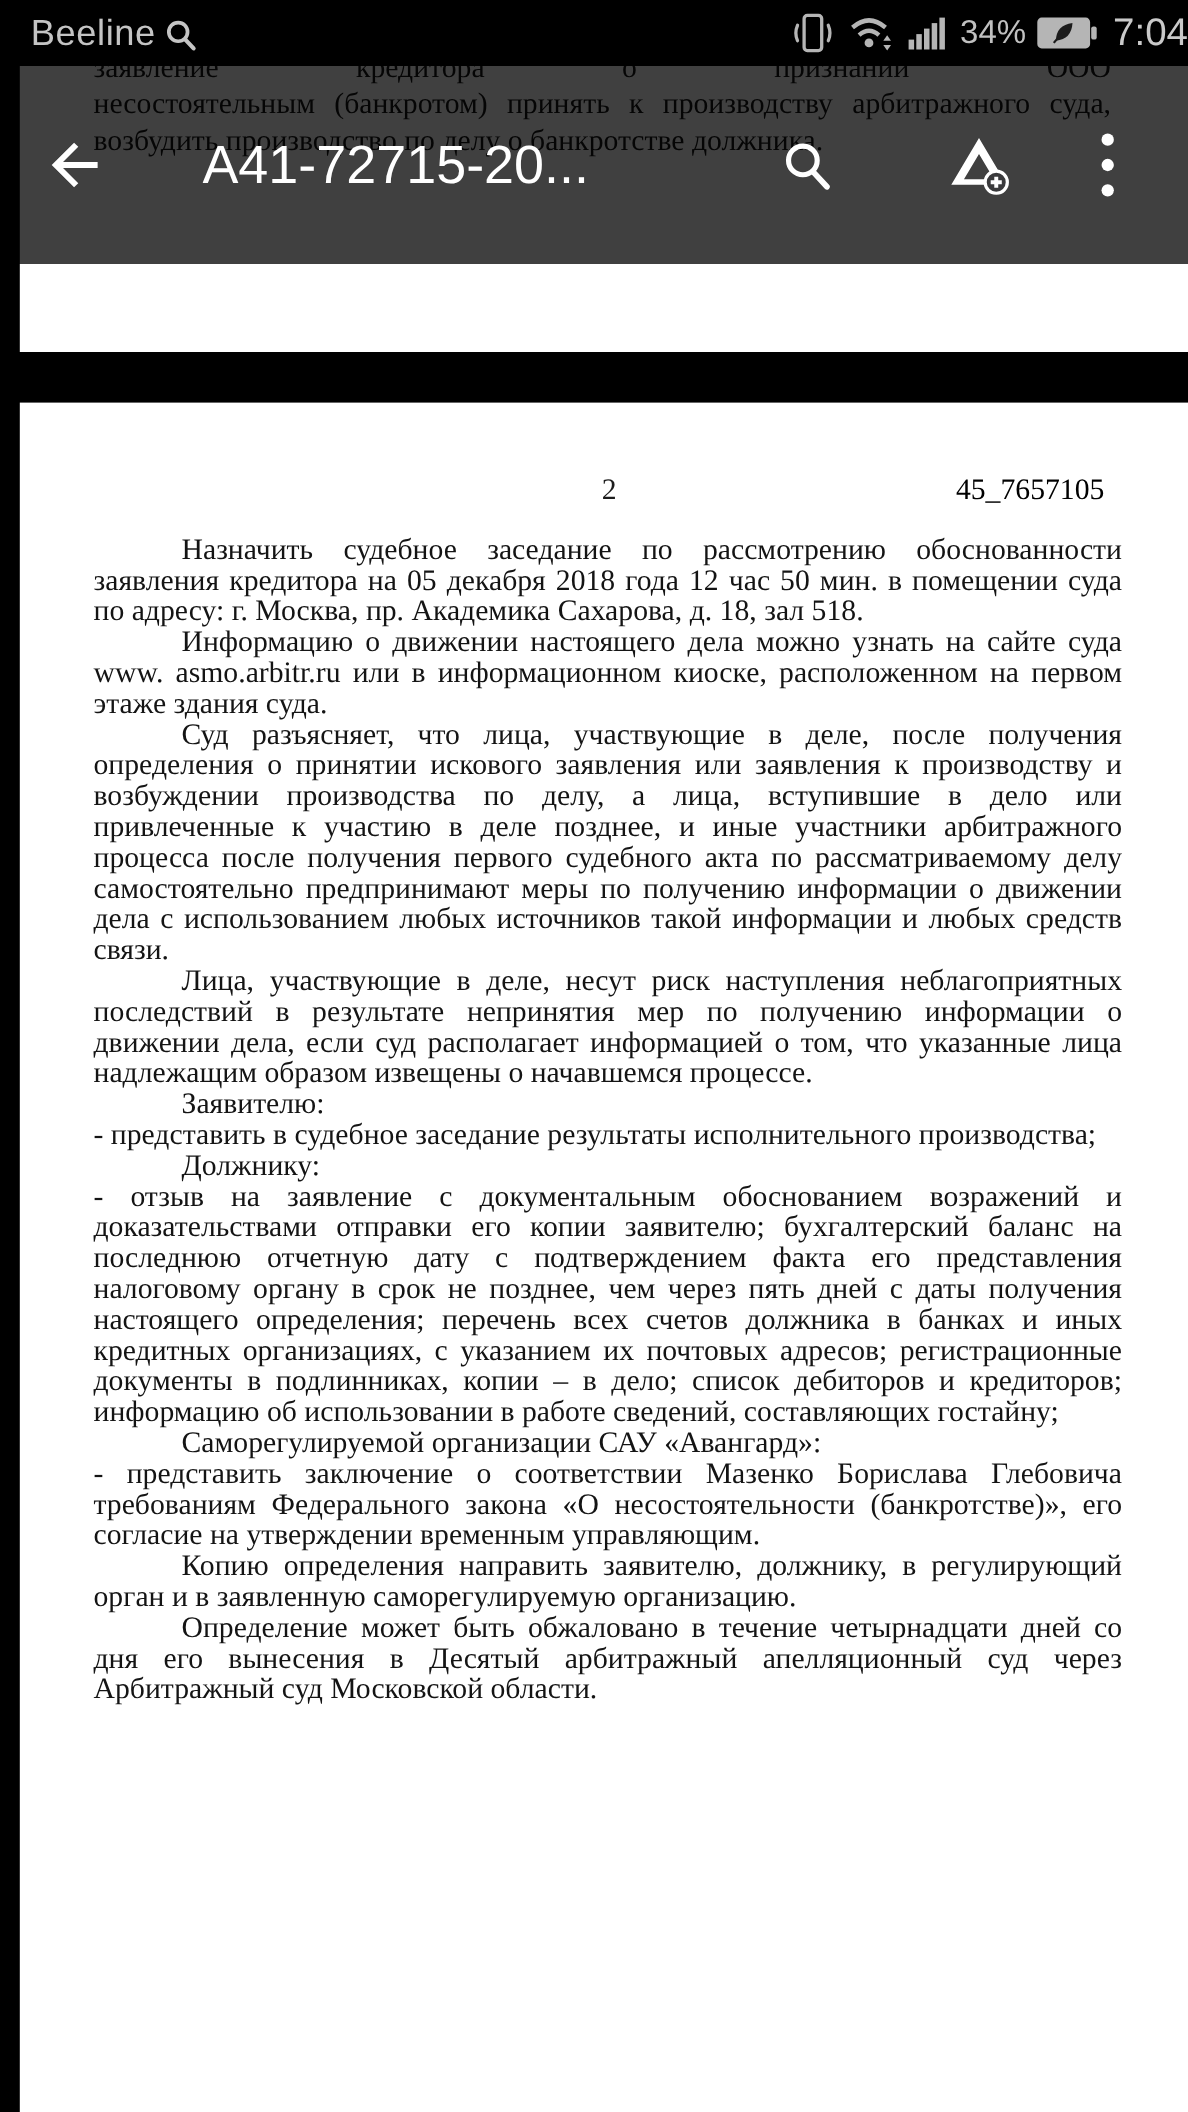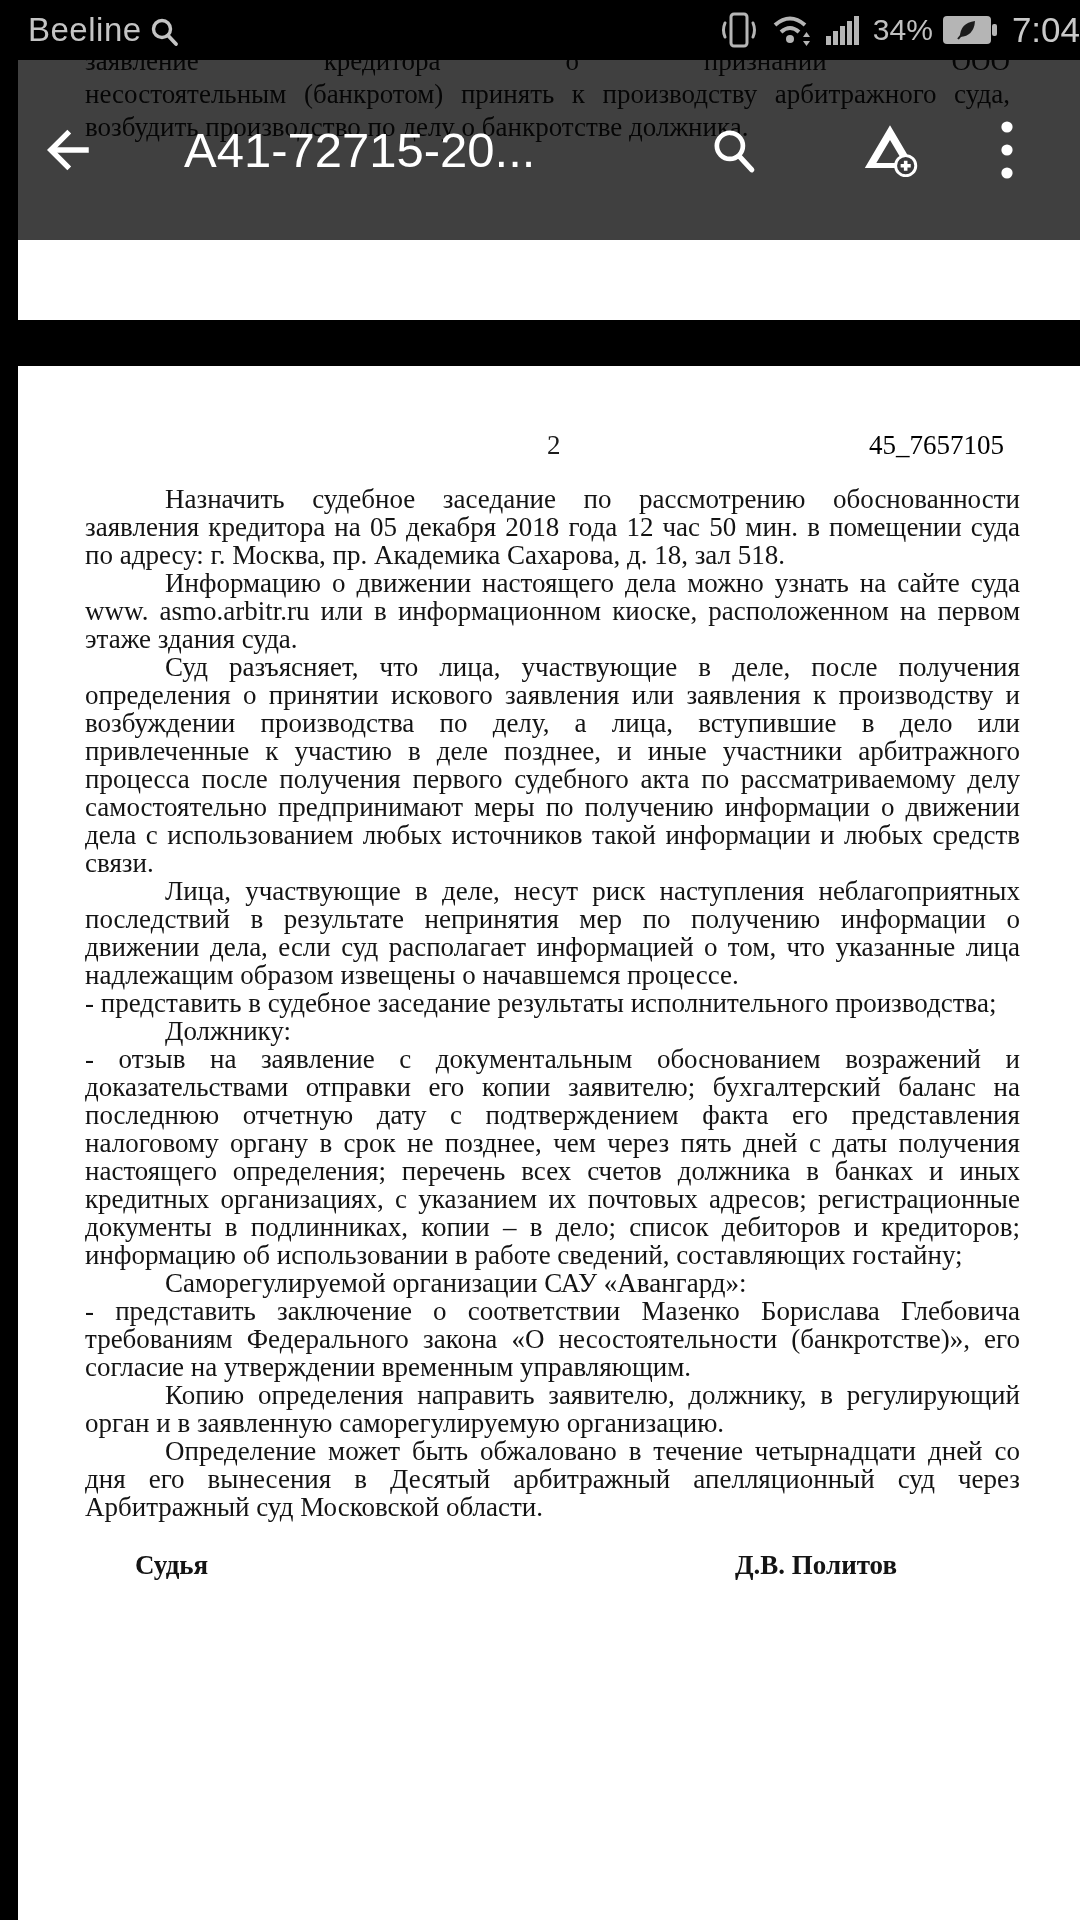--- a/index.html
+++ b/index.html
@@ -69,31 +69,28 @@
 </div>
 
 <div class="page page-cur">
   <div class="ph-num">2</div>
   <div class="ph-ref">45_7657105</div>
   <div class="doc-body" id="doc-body">
       <p class="indent">Назначить судебное заседание по рассмотрению обоснованности заявления кредитора на 05 декабря 2018 года 12 час 50 мин. в помещении суда по адресу: г. Москва, пр. Академика Сахарова, д. 18, зал 518.</p>
       <p class="indent">Информацию о движении настоящего дела можно узнать на сайте суда www. asmo.arbitr.ru или в информационном киоске, расположенном на первом этаже здания суда.</p>
       <p class="indent">Суд разъясняет, что лица, участвующие в деле, после получения определения о принятии искового заявления или заявления к производству и возбуждении производства по делу, а лица, вступившие в дело или привлеченные к участию в деле позднее, и иные участники арбитражного процесса после получения первого судебного акта по рассматриваемому делу самостоятельно предпринимают меры по получению информации о движении дела с использованием любых источников такой информации и любых средств связи.</p>
       <p class="indent">Лица, участвующие в деле, несут риск наступления неблагоприятных последствий в результате непринятия мер по получению информации о движении дела, если суд располагает информацией о том, что указанные лица надлежащим образом извещены о начавшемся процессе.</p>
+      <p class="indent">Заявителю:</p>
       <p class="flush">- представить в судебное заседание результаты исполнительного производства;</p>
       <p class="indent">Должнику:</p>
       <p class="flush">- отзыв на заявление с документальным обоснованием возражений и доказательствами отправки его копии заявителю; бухгалтерский баланс на последнюю отчетную дату с подтверждением факта его представления налоговому органу в срок не позднее, чем через пять дней с даты получения настоящего определения; перечень всех счетов должника в банках и иных кредитных организациях, с указанием их почтовых адресов; регистрационные документы в подлинниках, копии – в дело; список дебиторов и кредиторов; информацию об использовании в работе сведений, составляющих гостайну;</p>
       <p class="indent">Саморегулируемой организации САУ «Авангард»:</p>
       <p class="flush">- представить заключение о соответствии Мазенко Борислава Глебовича требованиям Федерального закона «О несостоятельности (банкротстве)», его согласие на утверждении временным управляющим.</p>
       <p class="indent">Копию определения направить заявителю, должнику, в регулирующий орган и в заявленную саморегулируемую организацию.</p>
       <p class="indent">Определение может быть обжаловано в течение четырнадцати дней со дня его вынесения в Десятый арбитражный апелляционный суд через Арбитражный суд Московской области.</p>
-      <div class="signature">
-        <span class="sig-left">Судья</span>
-        <span class="sig-right">Д.В. Политов</span>
-      </div>
     </div>
 </div>
 
 <div class="toolbar">
   <span class="tb-item tb-back">
     <svg width="52" height="52" viewBox="0 0 48 48" fill="none">
       <path d="M27 7 L10 24 L27 41" stroke="#fff" stroke-width="5"></path>
       <path d="M10 24 H45" stroke="#fff" stroke-width="5"></path>
     </svg>
   </span>

